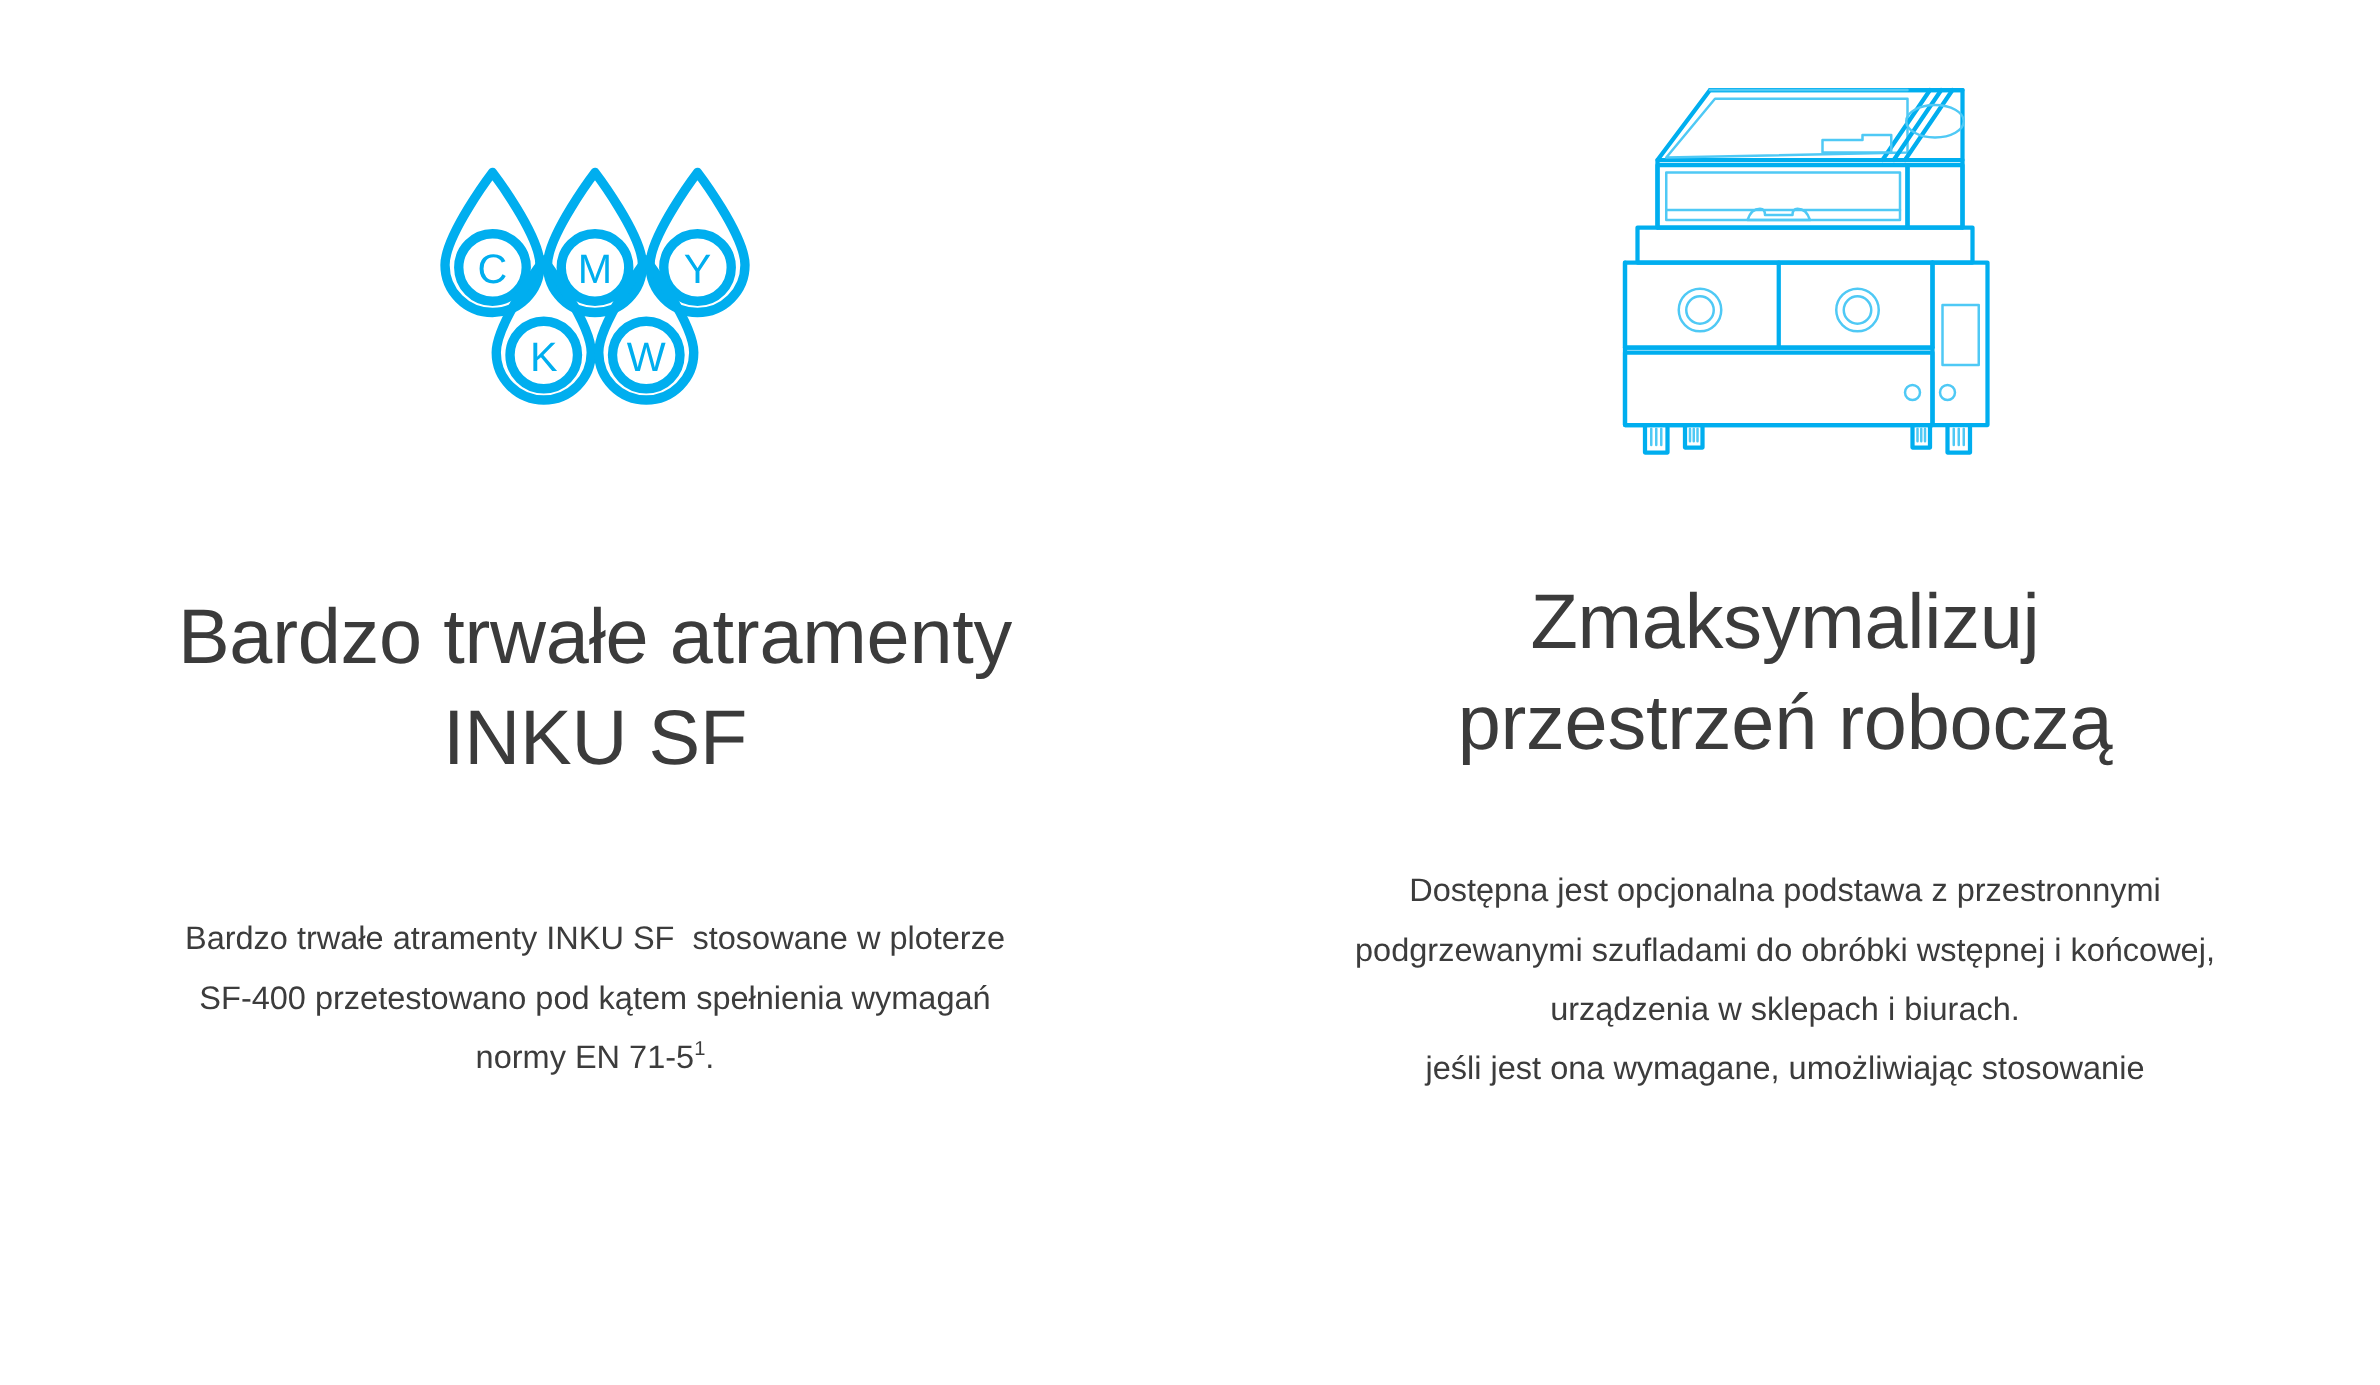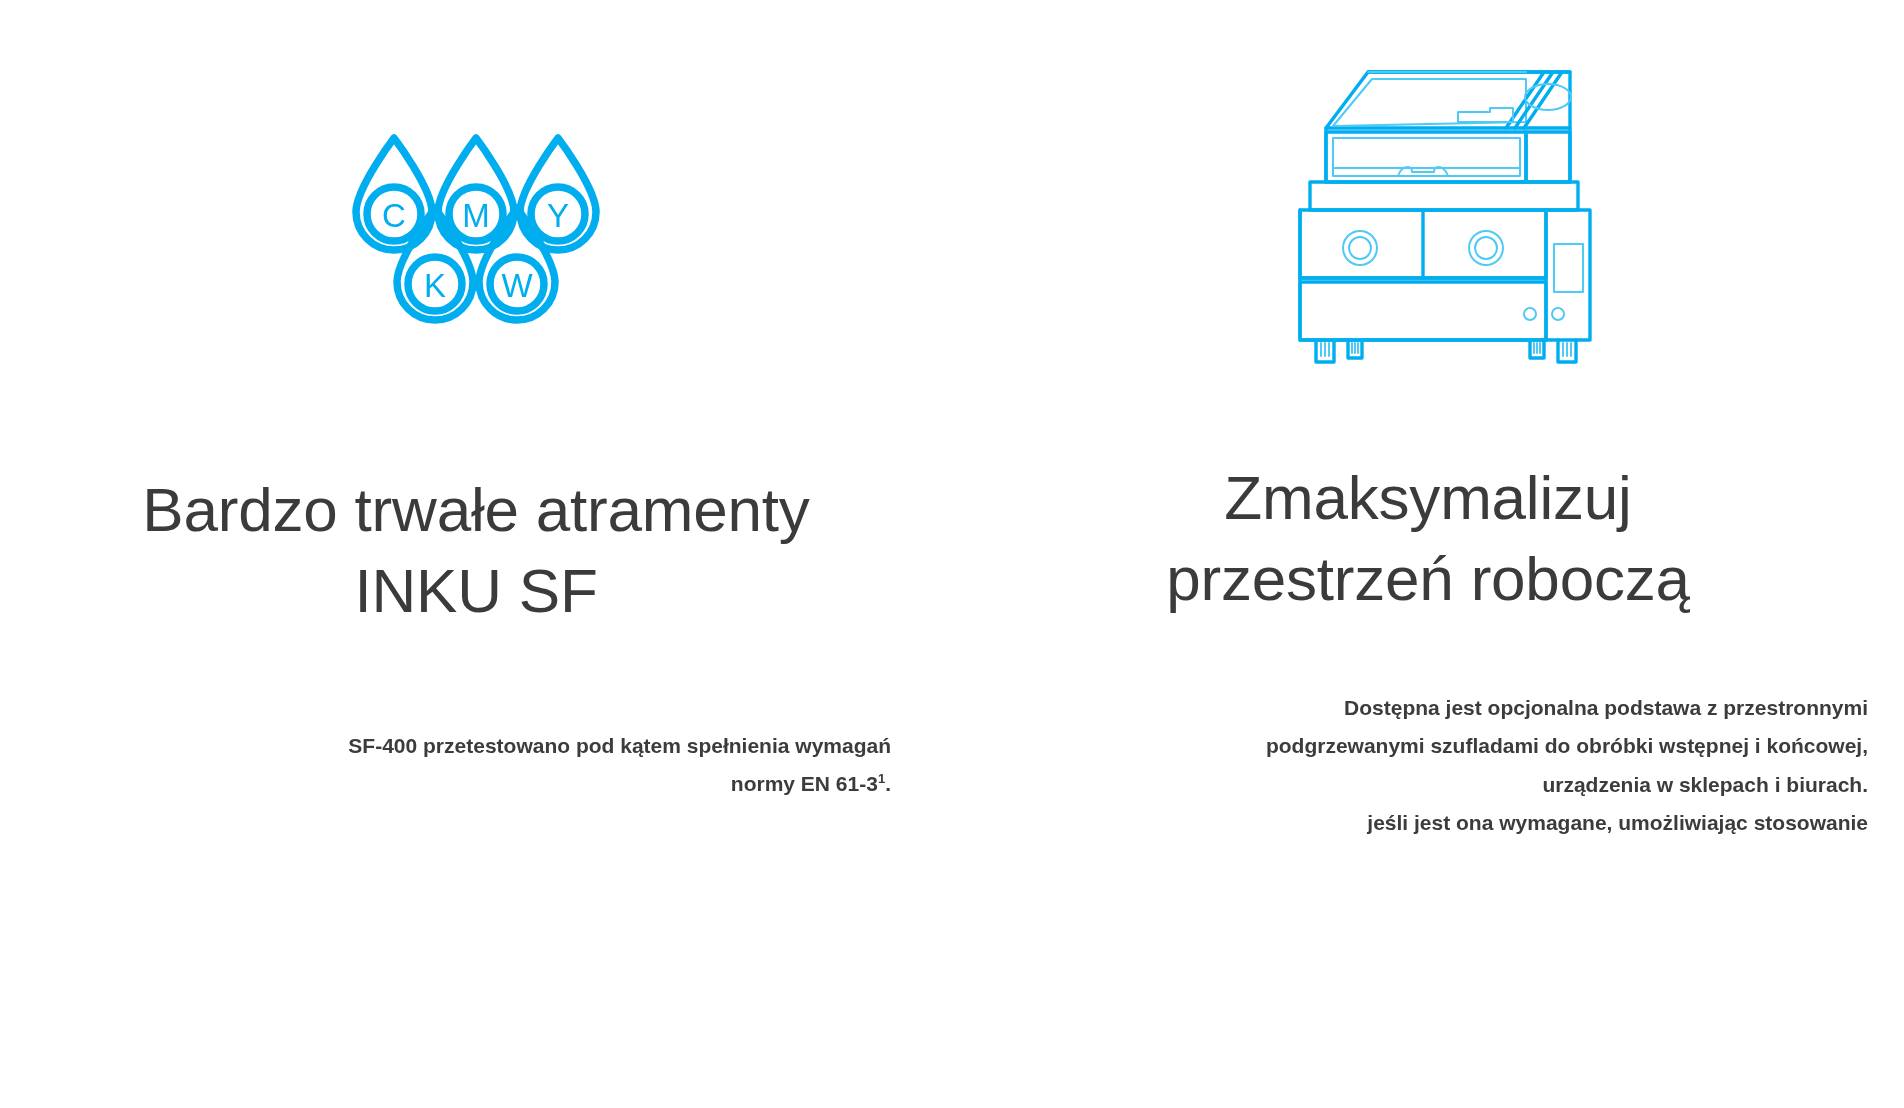--- a/index.html
+++ b/index.html
@@ -52,25 +52,25 @@
     letter-spacing: -0.2px;
     width: 100%;
   }
   .heading .hline { display: block; }
 
   .head-left  { margin-top: 50px; }
   .head-right { margin-top: 38px; text-align: center; }
 
   
   .body-copy {
-    font-size: 21px;
-    font-weight: 700;
+    font-size: 26px;
+    font-weight: 400;
     line-height: 1.82;
     color: #3c3c3c;
-    text-align: right;
+    text-align: center;
   }
   .body-copy .bline { display: block; white-space: pre; }
 
   .body-left  { margin-top: 96px; width: 830px; }
   .body-right { margin-top: 70px; width: 880px; }
 
   sup {
     font-size: 0.62em;
     vertical-align: super;
     line-height: 0;
@@ -111,22 +111,23 @@
         </g>
       </svg>
     </div>
 
     <h2 class="heading head-left">
       <span class="hline">Bardzo trwałe atramenty</span>
       <span class="hline">INKU SF</span>
     </h2>
 
     <p class="body-copy body-left">
+      <span class="bline">Bardzo trwałe atramenty INKU SF  stosowane w ploterze</span>
       <span class="bline">SF-400 przetestowano pod kątem spełnienia wymagań</span>
-      <span class="bline"><span>normy EN 61-3</span><sup>1</sup><span>.</span></span>
+      <span class="bline"><span>normy EN 71-5</span><sup>1</sup><span>.</span></span>
     </p>
   </div>
 
   <div class="column">
 
     <div class="icon-wrap right-icon">
       <svg class="printer-svg" width="340" height="330" viewBox="0 0 340 330">
         <g fill="none" stroke="#00aeef" stroke-width="3.4" stroke-linejoin="round" stroke-linecap="round">
 
           <path d="M68 78 L110 22 L312 22 L312 78 Z"></path>

